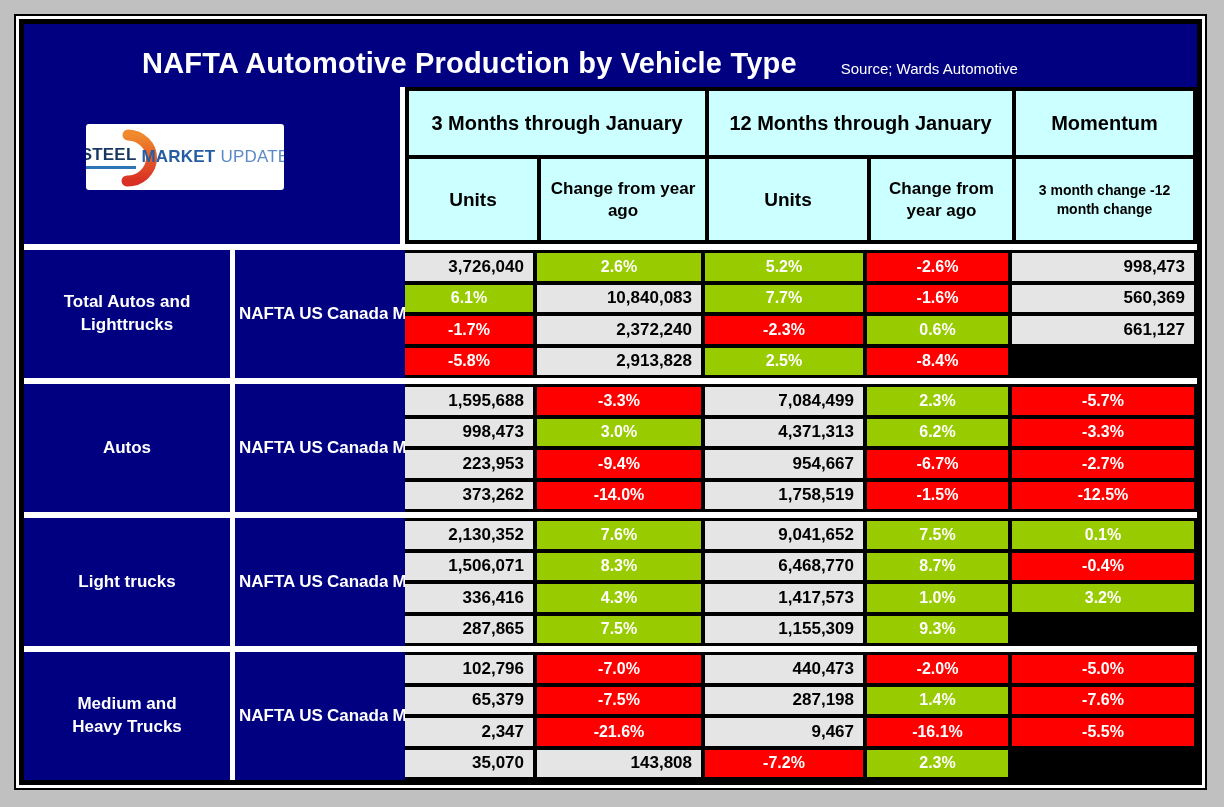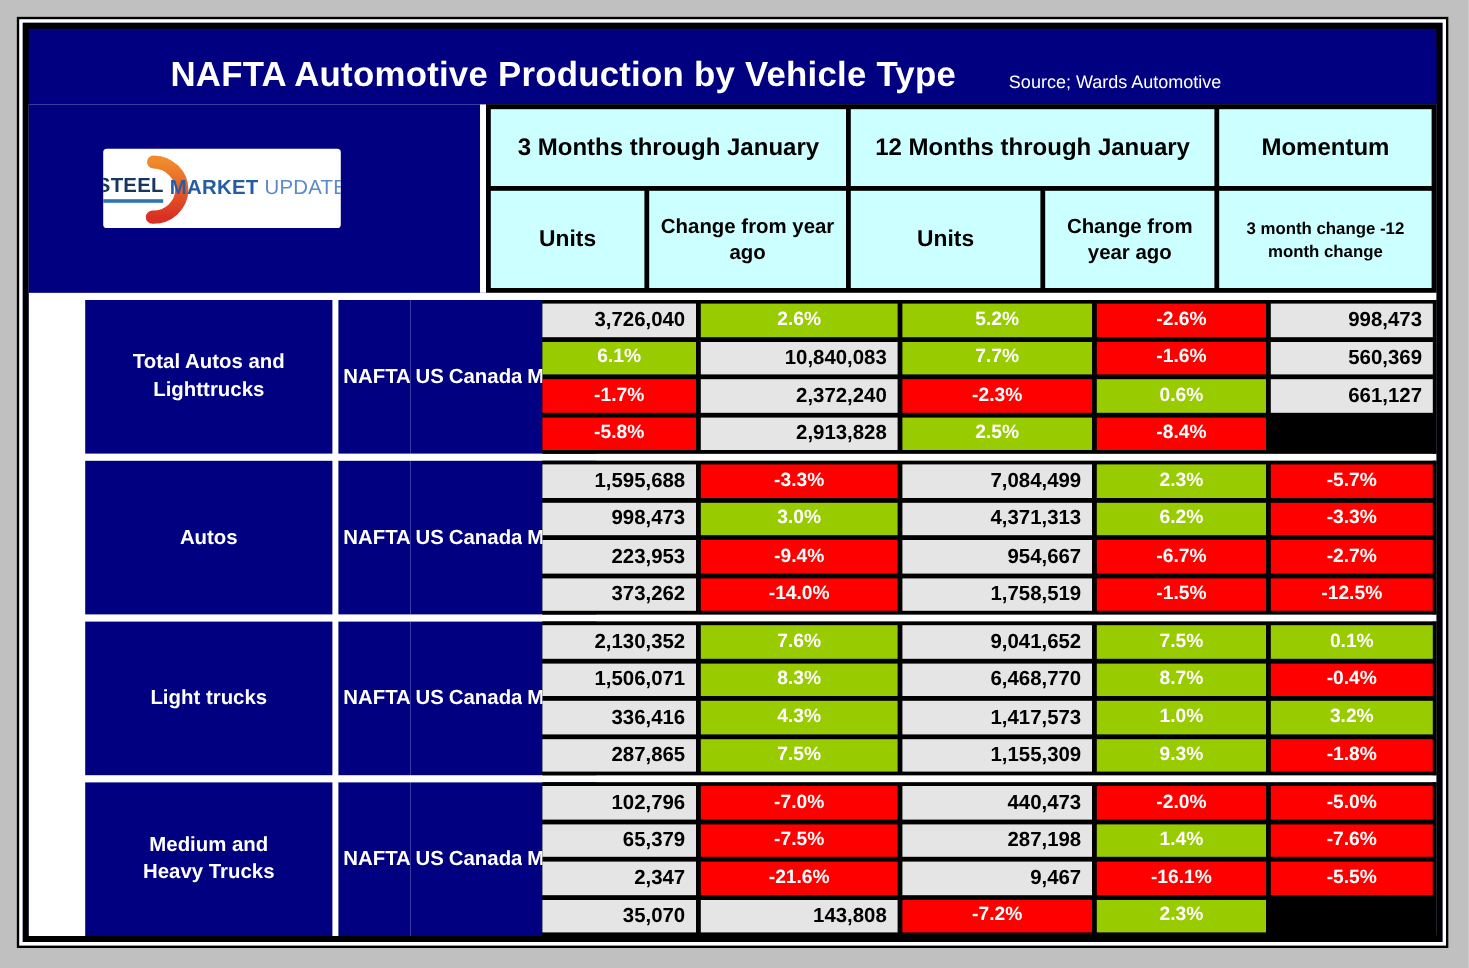--- a/index.html
+++ b/index.html
@@ -66,21 +66,21 @@
   .hmomsub{font-size:14px;line-height:1.3;}
   
   .groups{
     flex:1;background:#fff;display:flex;flex-direction:column;
     row-gap:6px;padding-top:6px;
   }
   .group{flex:1;display:flex;column-gap:5px;}
   .glabel{
     width:206px;flex:none;background:#000080;color:#fff;font-weight:bold;font-size:17px;
     display:flex;align-items:center;justify-content:center;text-align:center;
-    white-space:pre-line;line-height:1.35;margin-left:47px;
+    white-space:pre-line;line-height:1.35;
   }
   .gcountry{width:165px;flex:none;display:flex;flex-direction:row;row-gap:4px;}
   .crow{
     flex:1;background:#000080;color:#fff;font-weight:bold;font-size:17px;
     display:flex;align-items:center;padding-left:4px;
   }
   .gdata{
     flex:1;display:grid;
     grid-template-columns:128px 164px 158px 141px 1fr;
     grid-auto-rows:1fr;
@@ -225,21 +225,20 @@
             <div class="pct red">-0.4%</div>
             <div class="units">336,416</div>
             <div class="pct green">4.3%</div>
             <div class="units">1,417,573</div>
             <div class="pct green">1.0%</div>
             <div class="pct green">3.2%</div>
             <div class="units">287,865</div>
             <div class="pct green">7.5%</div>
             <div class="units">1,155,309</div>
             <div class="pct green">9.3%</div>
-            <div class="pct red">-1.8%</div>
           </div>
   </div>
 
   <div class="group">
     <div class="glabel">Medium and
 Heavy Trucks</div>
     <div class="gcountry">
             <div class="crow">NAFTA</div>
             <div class="crow">US</div>
             <div class="crow">Canada</div>

